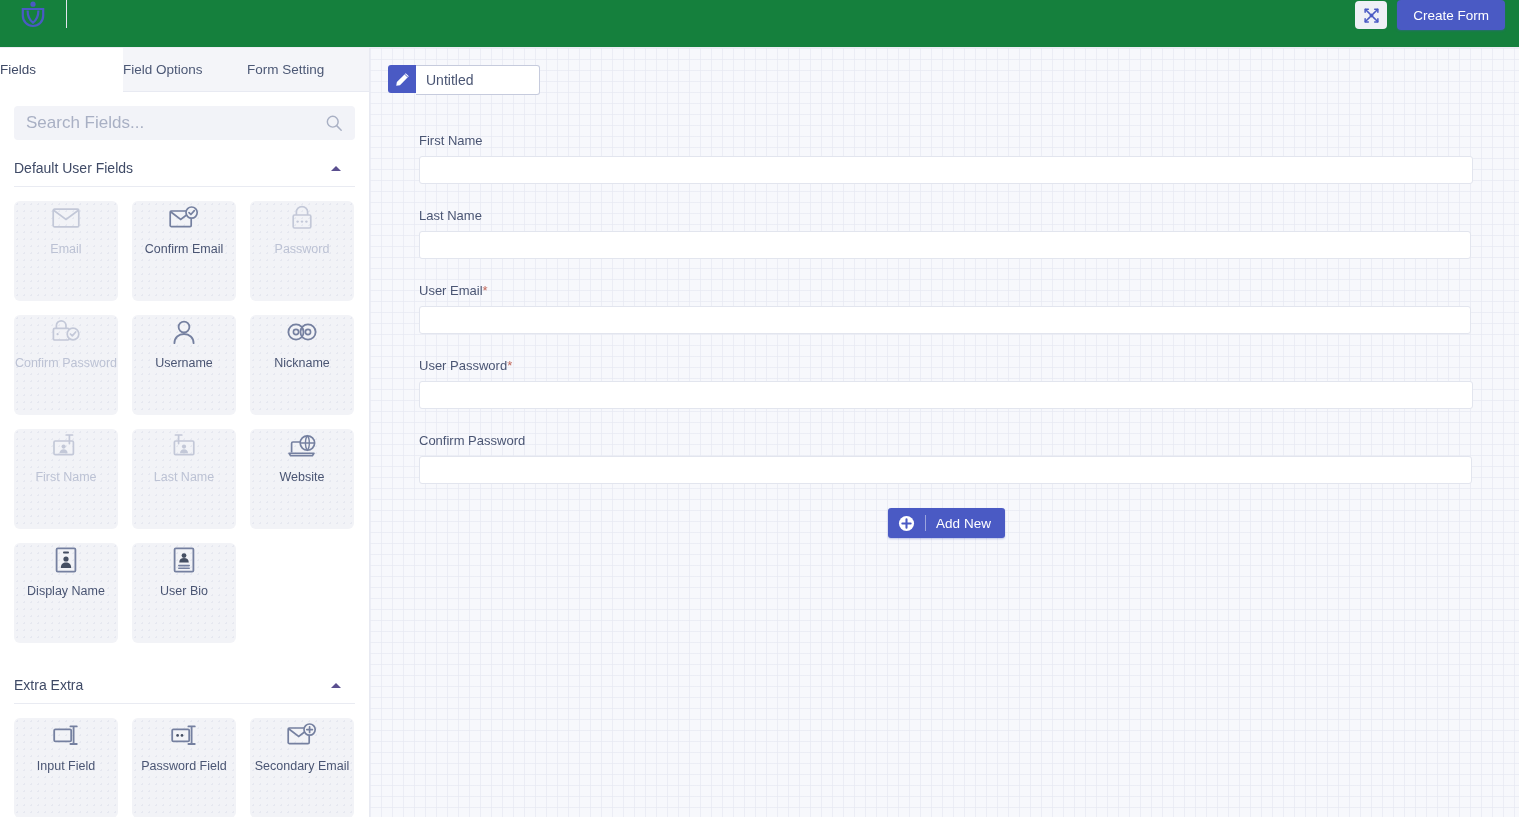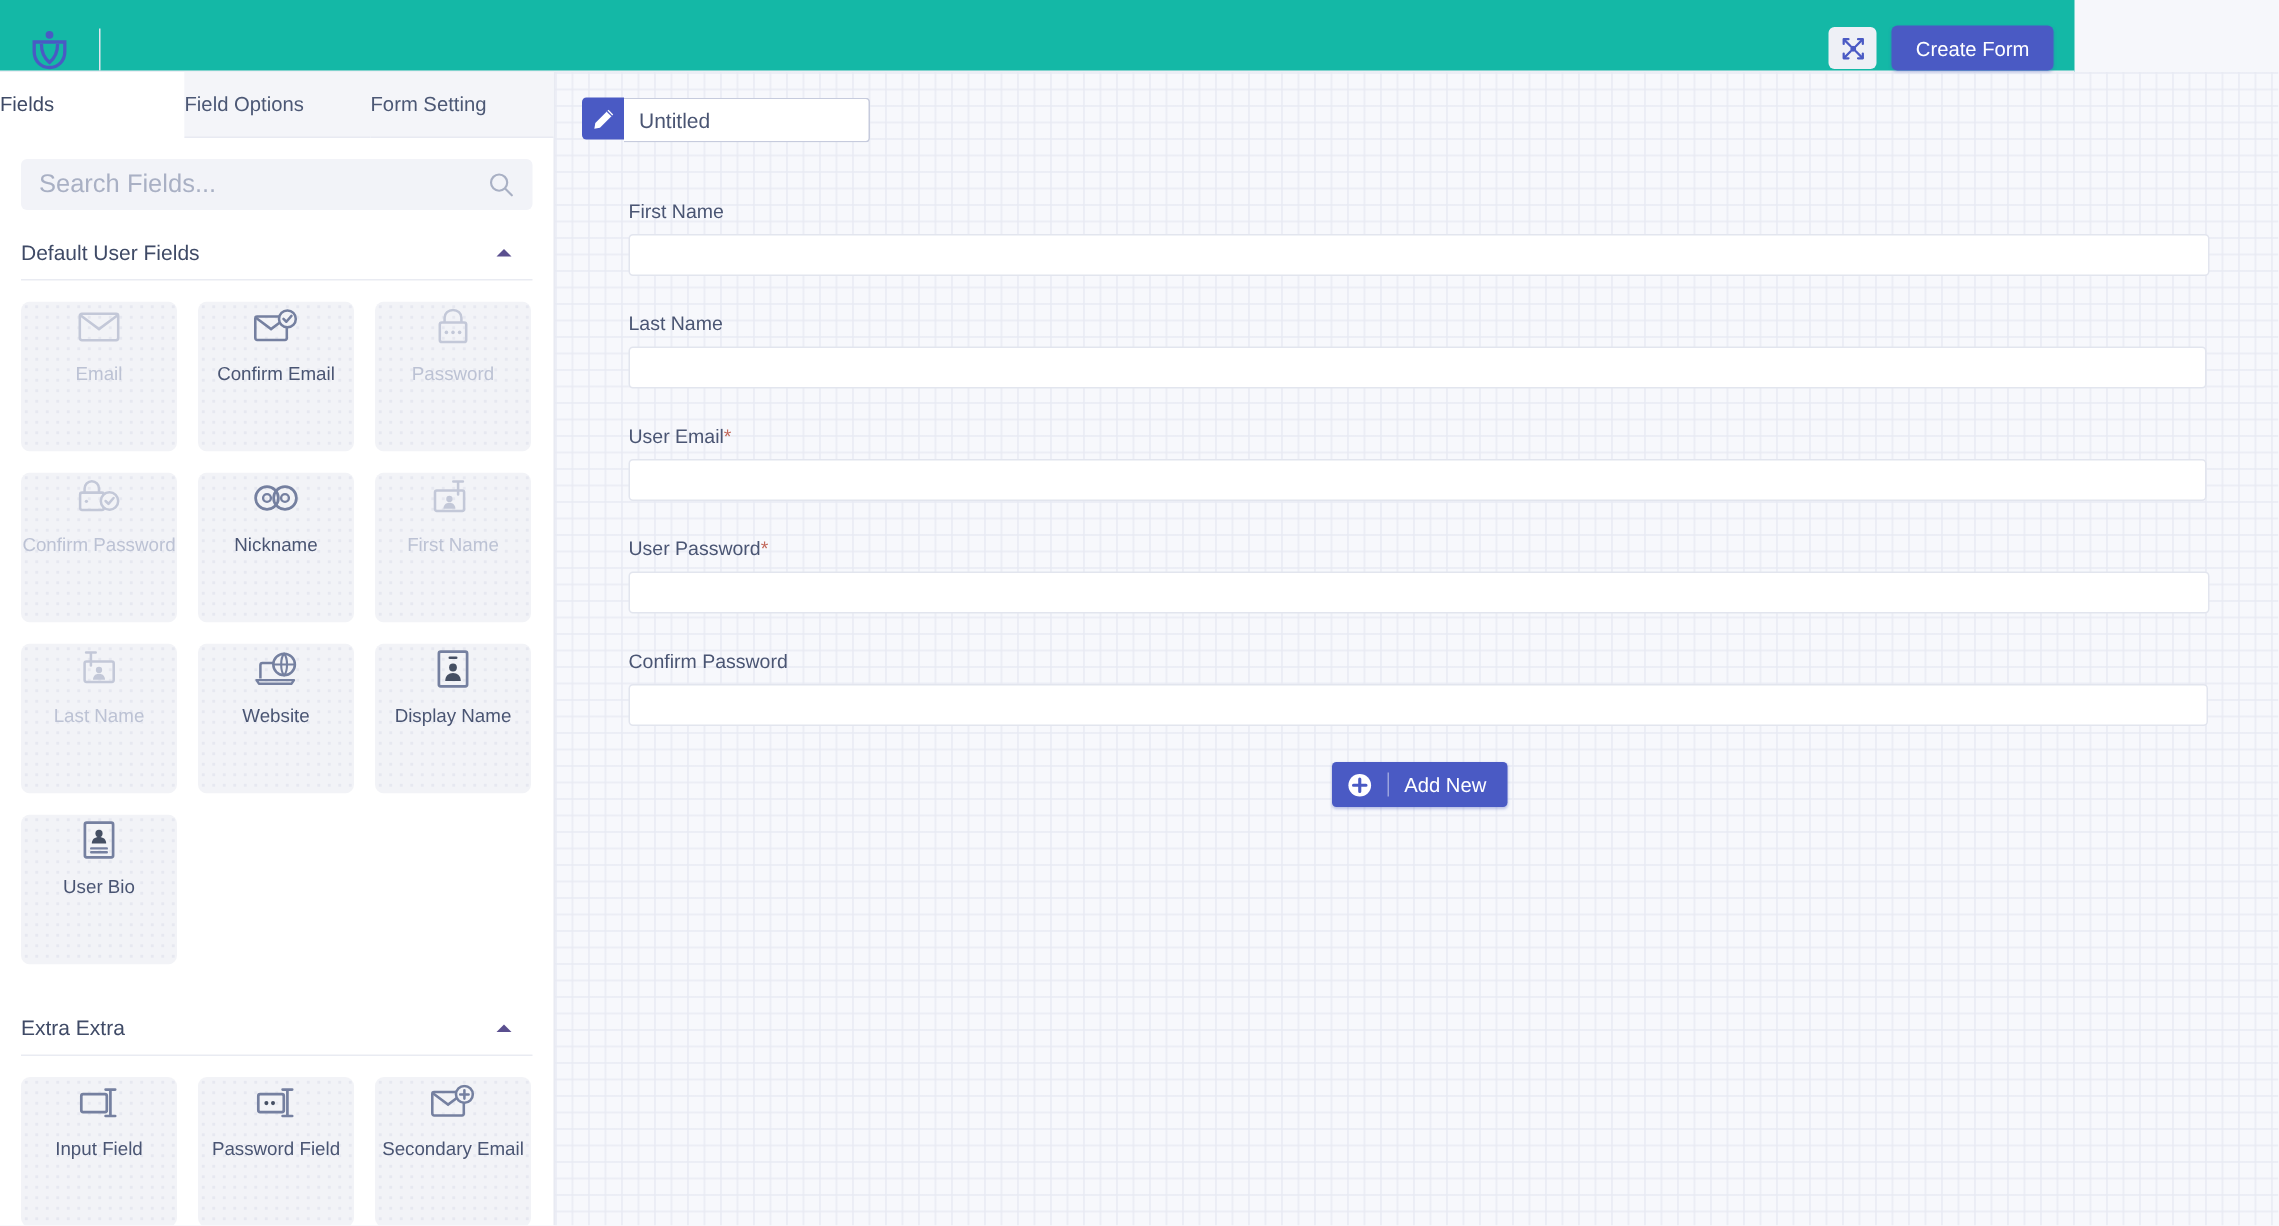--- a/index.html
+++ b/index.html
@@ -8,23 +8,23 @@
     width:1519px; height:817px;
     font-family:"Liberation Sans", sans-serif;
     background:#f6f7fb;
     color:#454f63;
     overflow:hidden;
     position:relative;
   }
 
   
   #topbar{
-    position:absolute; left:0; top:0; width:1383px; height:48px;
-    background:#14b8a6;
-    display:flex; align-items:flex-end;
+    position:absolute; left:0; top:0; width:1519px; height:48px;
+    background:#15803d;
+    display:flex; align-items:flex-start;
     border-bottom:1px solid #eceef4;
     z-index:5;
   }
   #logo-wrap{ width:66px; display:flex; align-items:center; justify-content:center; }
   #logo-div{ width:1px; height:28px; background:#e2e5ee; }
   #top-actions{ margin-left:auto; display:flex; align-items:center; gap:10px; padding-right:14px; }
   #expand-btn{
     width:32px; height:28px; border-radius:4px; background:#eef0f6;
     display:flex; align-items:center; justify-content:center; cursor:pointer;
     border:none;
@@ -105,21 +105,21 @@
       linear-gradient(to bottom, rgba(232,234,243,.75) 1px, transparent 1px);
     background-size:11px 11px;
     overflow:hidden;
   }
   #form-title-row{ position:absolute; left:18px; top:17px; display:flex; }
   #title-pencil{
     width:28px; height:28px; background:#4a5ac4; border-radius:3px 0 0 3px;
     display:flex; align-items:center; justify-content:center; cursor:pointer;
   }
   #title-input{
-    width:164px; height:28px; border:1px solid #c6cbdd; border-left:none;
+    width:124px; height:28px; border:1px solid #c6cbdd; border-left:none;
     border-radius:0 3px 3px 0;
     background:#fff; padding:14px 10px; font-size:14px; color:#4a5573; outline:none;
     font-family:"Liberation Sans", sans-serif;
   }
 
   #form-body{ position:absolute; left:49px; top:85px; width:1055px; }
   .fld{ margin-bottom:24px; }
   .fld-label{ font-size:13px; color:#4a5573; margin-bottom:8px; }
   .fld-label .req{ color:#c2695c; }
   .fld-input{
@@ -238,20 +238,29 @@
           <path d="M5.4 9.4 V6.6 C5.4 4 7.6 1.8 10.2 1.8 C12.9 1.8 15 4 15 6.6 V9.4" stroke-width="1.7"></path>
           <rect x="2.4" y="9.4" width="15.8" height="11.6" rx="1.3" stroke-width="1.7"></rect>
           <circle cx="6.6" cy="15.2" r="1.1" fill="currentColor" stroke="none"></circle>
           <circle cx="22" cy="15" r="5.8" fill="#f2f3f7" stroke-width="1.7"></circle>
           <path d="M19.4 15 L21.3 16.9 L24.7 13" stroke-width="1.7" stroke-linecap="round" stroke-linejoin="round"></path>
         </svg>
       </span>
       <span class="lbl">Confirm Password</span>
     </div>
 
+    <div class="card">
+      <span class="ico">
+        <svg width="26" height="26" viewBox="0 0 26 26" fill="none">
+          <circle cx="13" cy="8" r="5.4" stroke-width="1.8"></circle>
+          <path d="M3.4 24.2 C3.4 18.6 7.7 15 13 15 C18.3 15 22.6 18.6 22.6 24.2" stroke-width="1.8" stroke-linecap="round"></path>
+        </svg>
+      </span>
+      <span class="lbl">Username</span>
+    </div>
 
     <div class="card">
       <span class="ico">
         <svg width="30" height="22" viewBox="0 0 30 22" fill="none">
           <circle cx="9" cy="11" r="7.6" stroke-width="1.8"></circle>
           <circle cx="21" cy="11" r="7.6" stroke-width="1.8"></circle>
           <circle cx="9" cy="11" r="2.6" stroke-width="1.6"></circle>
           <circle cx="21" cy="11" r="2.6" stroke-width="1.6"></circle>
         </svg>
       </span>

